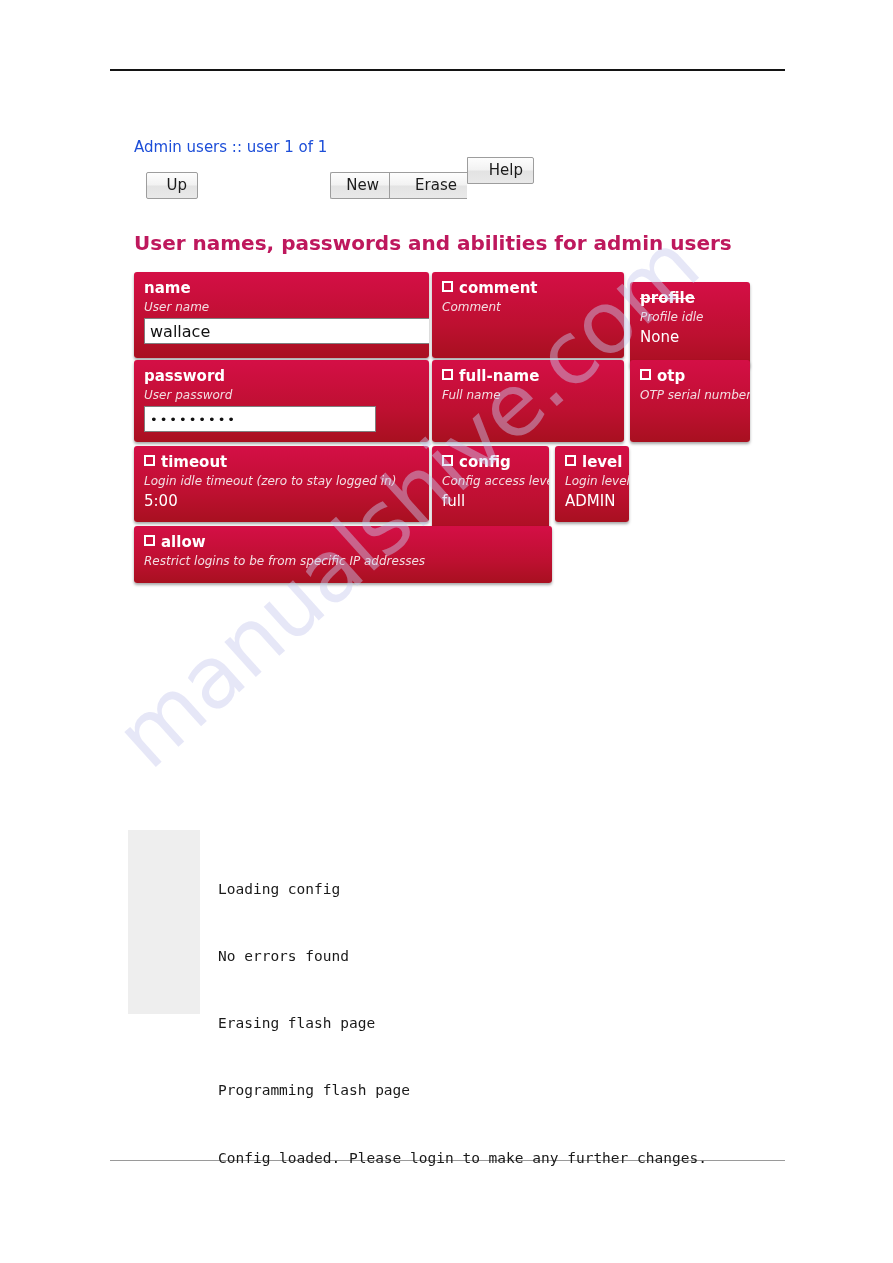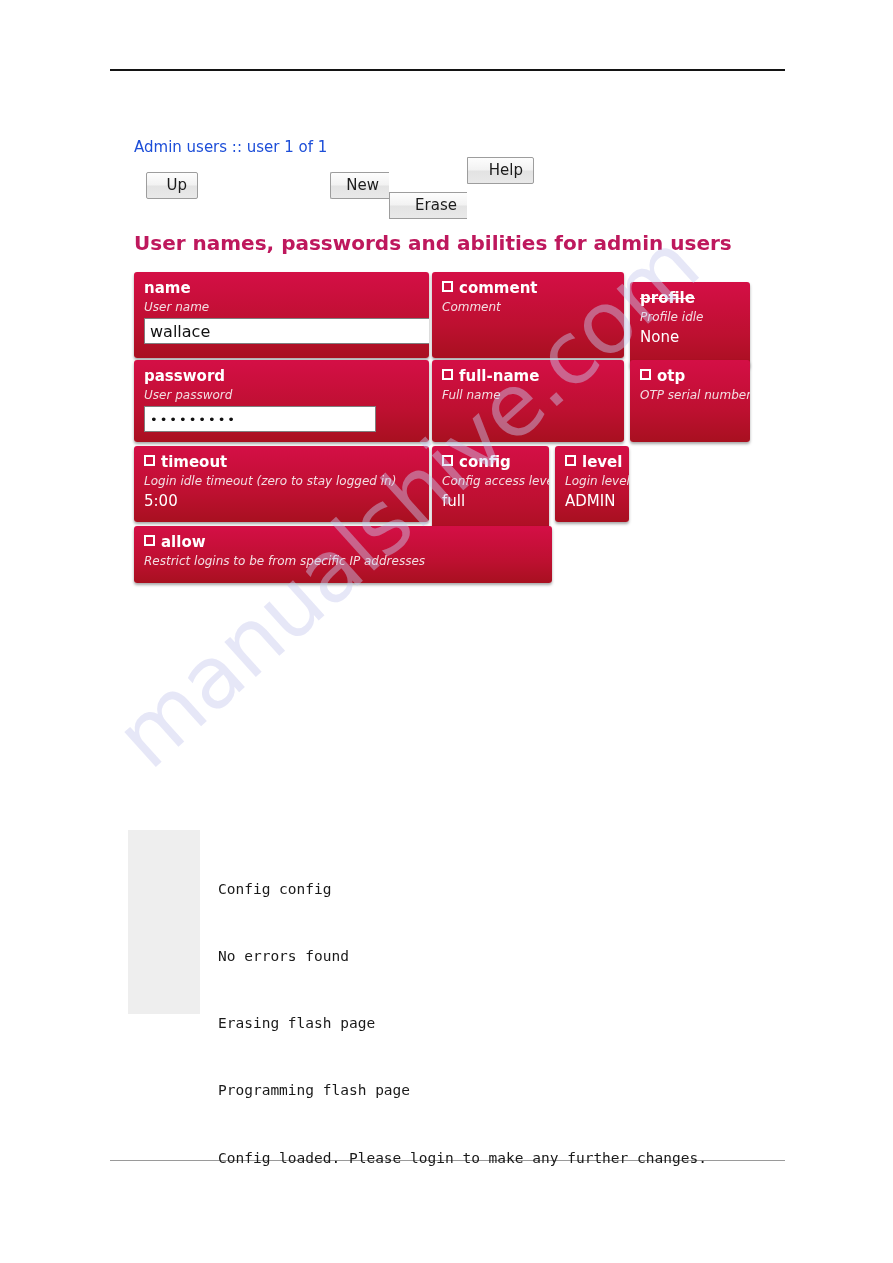--- a/index.html
+++ b/index.html
@@ -72,21 +72,21 @@
     font-size: 15px;
     color: #1c1c1c;
     font-family: "DejaVu Sans", sans-serif;
     line-height: 25px;
     text-align: right;
     padding: 0 10px;
     cursor: pointer;
   }
   .btn-up    { left: 146px; top: 172px; width: 52px; }
   .btn-new   { left: 330px; top: 172px; width: 59px; border-right-width: 0; border-radius: 2px 0 0 2px;}
-  .btn-erase { left: 389px; top: 172px; width: 78px; border-right-width: 0; border-radius: 0; margin-top: 20px;}
+  .btn-erase { left: 389px; top: 172px; width: 78px; border-right-width: 0; border-radius: 0;}
   .btn-help  { left: 467px; top: 157px; width: 67px; border-radius: 0 2px 2px 0;}
 
   
   .section-title {
     position: absolute;
     left: 134px; top: 231px;
     font-size: 20px;
     font-weight: bold;
     color: #be185d;
     font-family: "DejaVu Sans", sans-serif;
@@ -275,20 +275,20 @@
   <div class="fbox b-allow">
     <div class="fname"><span class="cbx"></span><span>allow</span></div>
     <div class="fdesc">Restrict logins to be from specific IP addresses</div>
   </div>
 
 </div>
 
 <div class="console-pad"></div>
 
 <div class="console">
-  <span class="logline">Config config</span>
+  <span class="logline">Loading config</span>
   <span class="logline">No errors found</span>
   <span class="logline">Erasing flash page</span>
   <span class="logline">Programming flash page</span>
   <span class="logline">Config loaded. Please login to make any further changes.</span>
   
   
 </div>
 
 </body></html>

